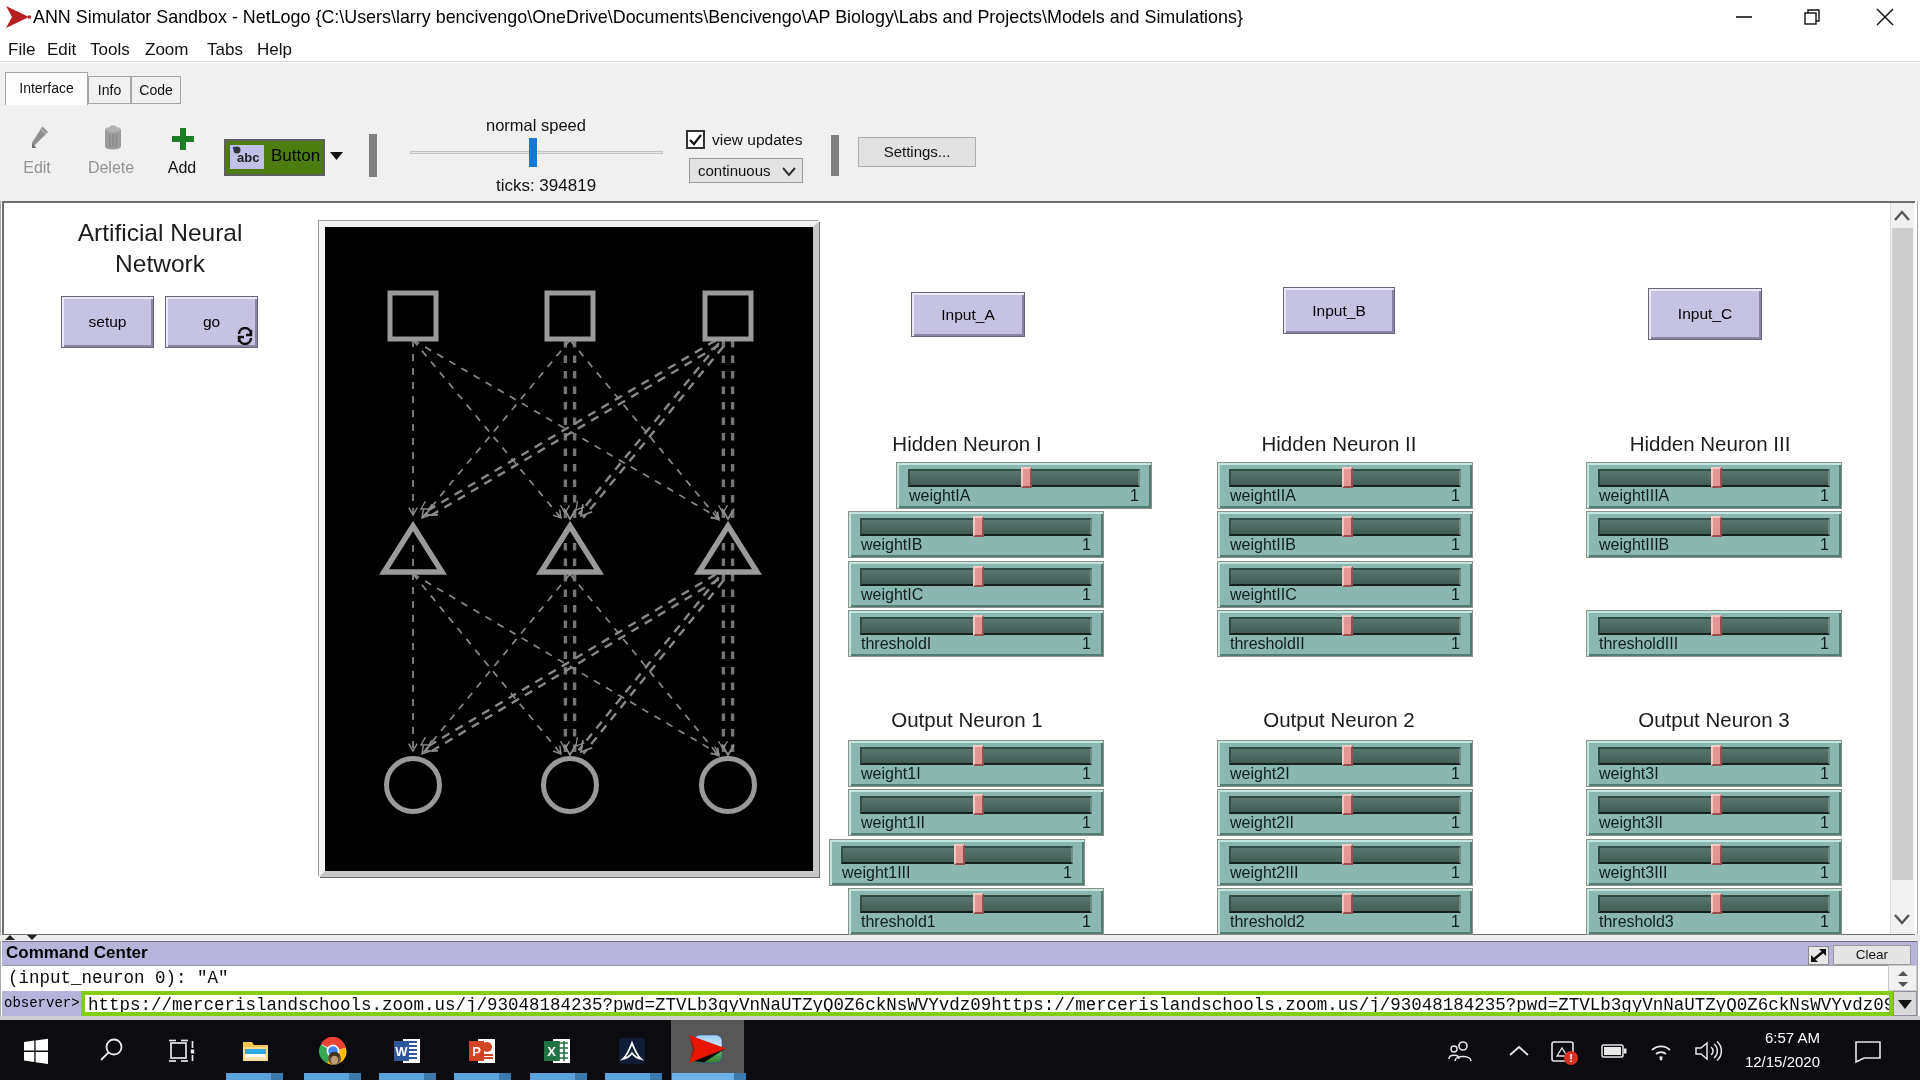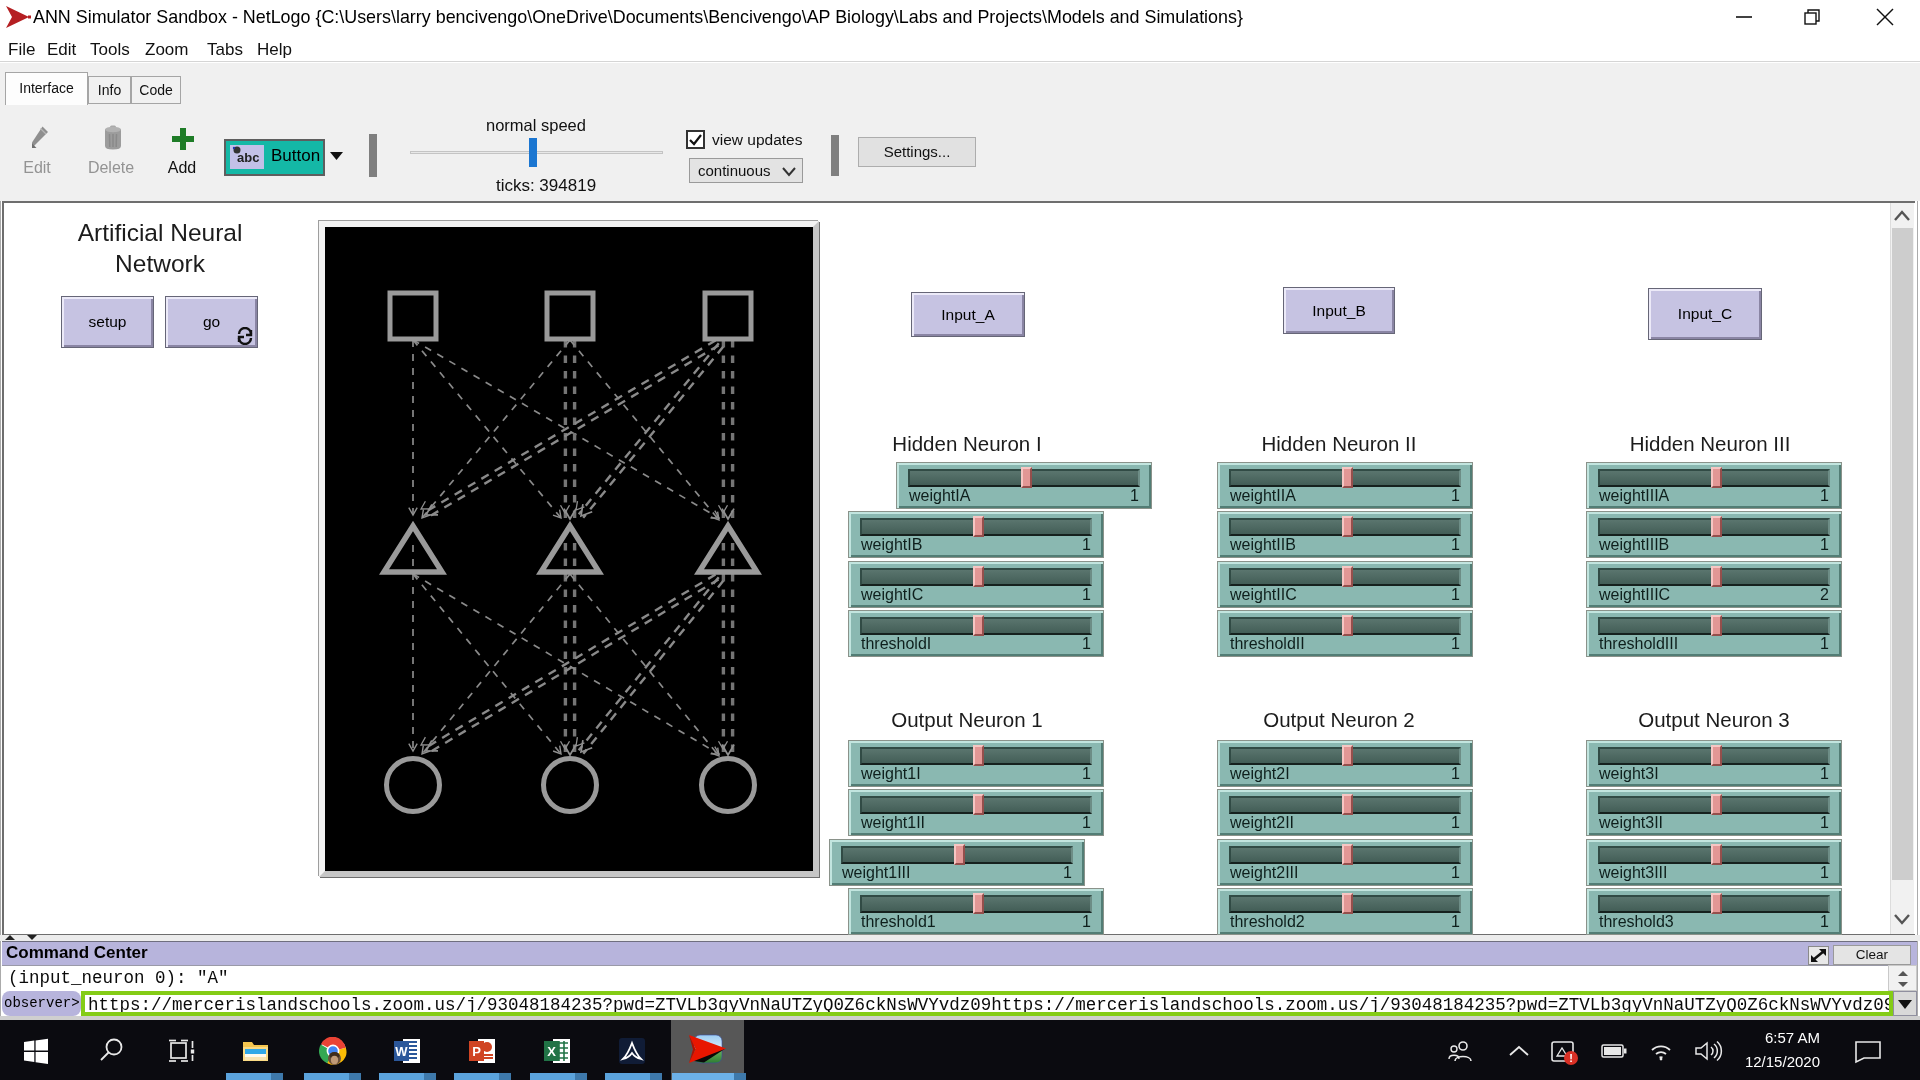--- a/index.html
+++ b/index.html
@@ -32,21 +32,21 @@
 .gr{position:absolute;left:11px;right:11px;top:6px;height:18px;background:linear-gradient(#5a756e,#435e57);border:2px solid;border-color:#314b45 #6d8d86 #16211e #314b45;}
 .hd{position:absolute;left:124px;top:4px;width:11px;height:21px;background:#e29795;border:2px solid;border-color:#f6c6c3 #954f4c #954f4c #f6c6c3;}
 .lb{position:absolute;left:12px;bottom:3px;font-size:16px;color:#0e1f1c;}
 .vl{position:absolute;right:12px;bottom:3px;font-size:16px;color:#0e1f1c;}
 
 #splitstrip{left:0;top:935px;width:1920px;height:6px;background:#ececec;}
 #cchead{left:2px;top:941px;width:1915px;height:24px;background:#b7b4dc;border-top:1px solid #6f6f7f;display:block;}
 #cctitle{left:6px;top:943px;font-size:17px;font-weight:bold;color:#000;}
 #ccrow1{left:2px;top:965px;width:1886px;height:26px;background:#fff;border-top:1px solid #9a9aa8;}
 #ccminiscroll{left:1888px;top:965px;width:29px;height:26px;background:#f1f1f1;border:1px solid #c9c9c9;}
-#obschip{left:2px;top:991px;width:79px;height:25px;background:#b7b4dc;font-family:"Liberation Mono",monospace;font-size:14px;color:#000;line-height:24px;padding-left:2px;border-radius:8px;}
+#obschip{left:2px;top:991px;width:79px;height:25px;background:#b7b4dc;font-family:"Liberation Mono",monospace;font-size:14px;color:#000;line-height:24px;padding-left:2px;}
 #obsfield{left:81px;top:991px;width:1812px;height:25px;background:#fff;border:4px solid #84cc16;font-family:"Liberation Mono",monospace;font-size:17.5px;color:#0a0a0a;line-height:21px;white-space:nowrap;overflow:hidden;padding-left:3px;}
 #obsarrow{left:1893px;top:991px;width:24px;height:25px;background:#d9d9d9;border:1px solid #8f8f9f;}
 #winbottom{left:0;top:1016px;width:1920px;height:4px;background:#cfcfcf;}
 
 #taskbar{left:0;top:1020px;width:1920px;height:60px;background:#0b0b10;}
 .tbar{position:absolute;top:1073px;height:7px;background:#5ba3dc;}
 .tbard{position:absolute;top:1073px;height:7px;background:#3e79ab;}
 .tray{position:absolute;color:#fff;}
 </style></head>
 <body>
@@ -97,21 +97,21 @@
       <line x1="7.5" y1="9" x2="7.8" y2="22" stroke="#8a8a8a" stroke-width="1.5"></line>
       <line x1="11" y1="9" x2="11" y2="22" stroke="#8a8a8a" stroke-width="1.5"></line>
       <line x1="14.5" y1="9" x2="14.2" y2="22" stroke="#8a8a8a" stroke-width="1.5"></line>
     </svg>
     <div class="tlabel" style="left:86px;top:54px;width:50px">Delete</div>
     <svg class="abs" style="left:171px;top:22px" width="24" height="24" viewBox="0 0 24 24">
       <path d="M9,1 H15 V9 H23 V15 H15 V23 H9 V15 H1 V9 H9 Z" fill="#1e7c27"></path>
     </svg>
     <div class="tlabel" style="left:157px;top:54px;width:50px;color:#111">Add</div>
 
-    <div class="abs" style="left:224px;top:34px;width:101px;height:37px;background:#14b8a6;border:2px solid #5e5e5e;">
+    <div class="abs" style="left:224px;top:34px;width:101px;height:37px;background:#4d7c0f;border:2px solid #5e5e5e;">
       <div class="abs" style="left:4px;top:4px;width:34px;height:24px;background:#c3c0e8;">
         <svg class="abs" style="left:1px;top:0px" width="12" height="10">
             <circle cx="6" cy="5" r="3.5" fill="#333"></circle>
             <circle cx="3" cy="3" r="1.2" fill="#2233aa"></circle>
           </svg>
         <div class="abs" style="left:7px;top:5px;font-size:13px;color:#222;font-weight:bold;">abc</div>
       </div>
       <div class="abs" style="left:45px;top:5px;font-size:17px;color:#000;">Button</div>
       <svg class="abs" style="left:104px;top:10px" width="14" height="10">
           <path d="M0,1 L13,1 L6.5,9 Z" fill="#111"></path>
@@ -293,26 +293,20 @@
       <div class="hd"></div>
       <span class="lb">weightIIIA</span>
       <span class="vl">1</span>
     </div>
   <div class="sl" style="left:1586px;top:511px;">
       <div class="gr"></div>
       <div class="hd"></div>
       <span class="lb">weightIIIB</span>
       <span class="vl">1</span>
     </div>
-  <div class="sl" style="left:1586px;top:561px;">
-      <div class="gr"></div>
-      <div class="hd"></div>
-      <span class="lb">weightIIIC</span>
-      <span class="vl">2</span>
-    </div>
   <div class="sl" style="left:1586px;top:610px;">
       <div class="gr"></div>
       <div class="hd"></div>
       <span class="lb">thresholdIII</span>
       <span class="vl">1</span>
     </div>
   <div class="sect" style="left:827px;top:708px;width:280px;">Output Neuron 1</div>
   <div class="sl" style="left:848px;top:740px;">
       <div class="gr"></div>
       <div class="hd"></div>

